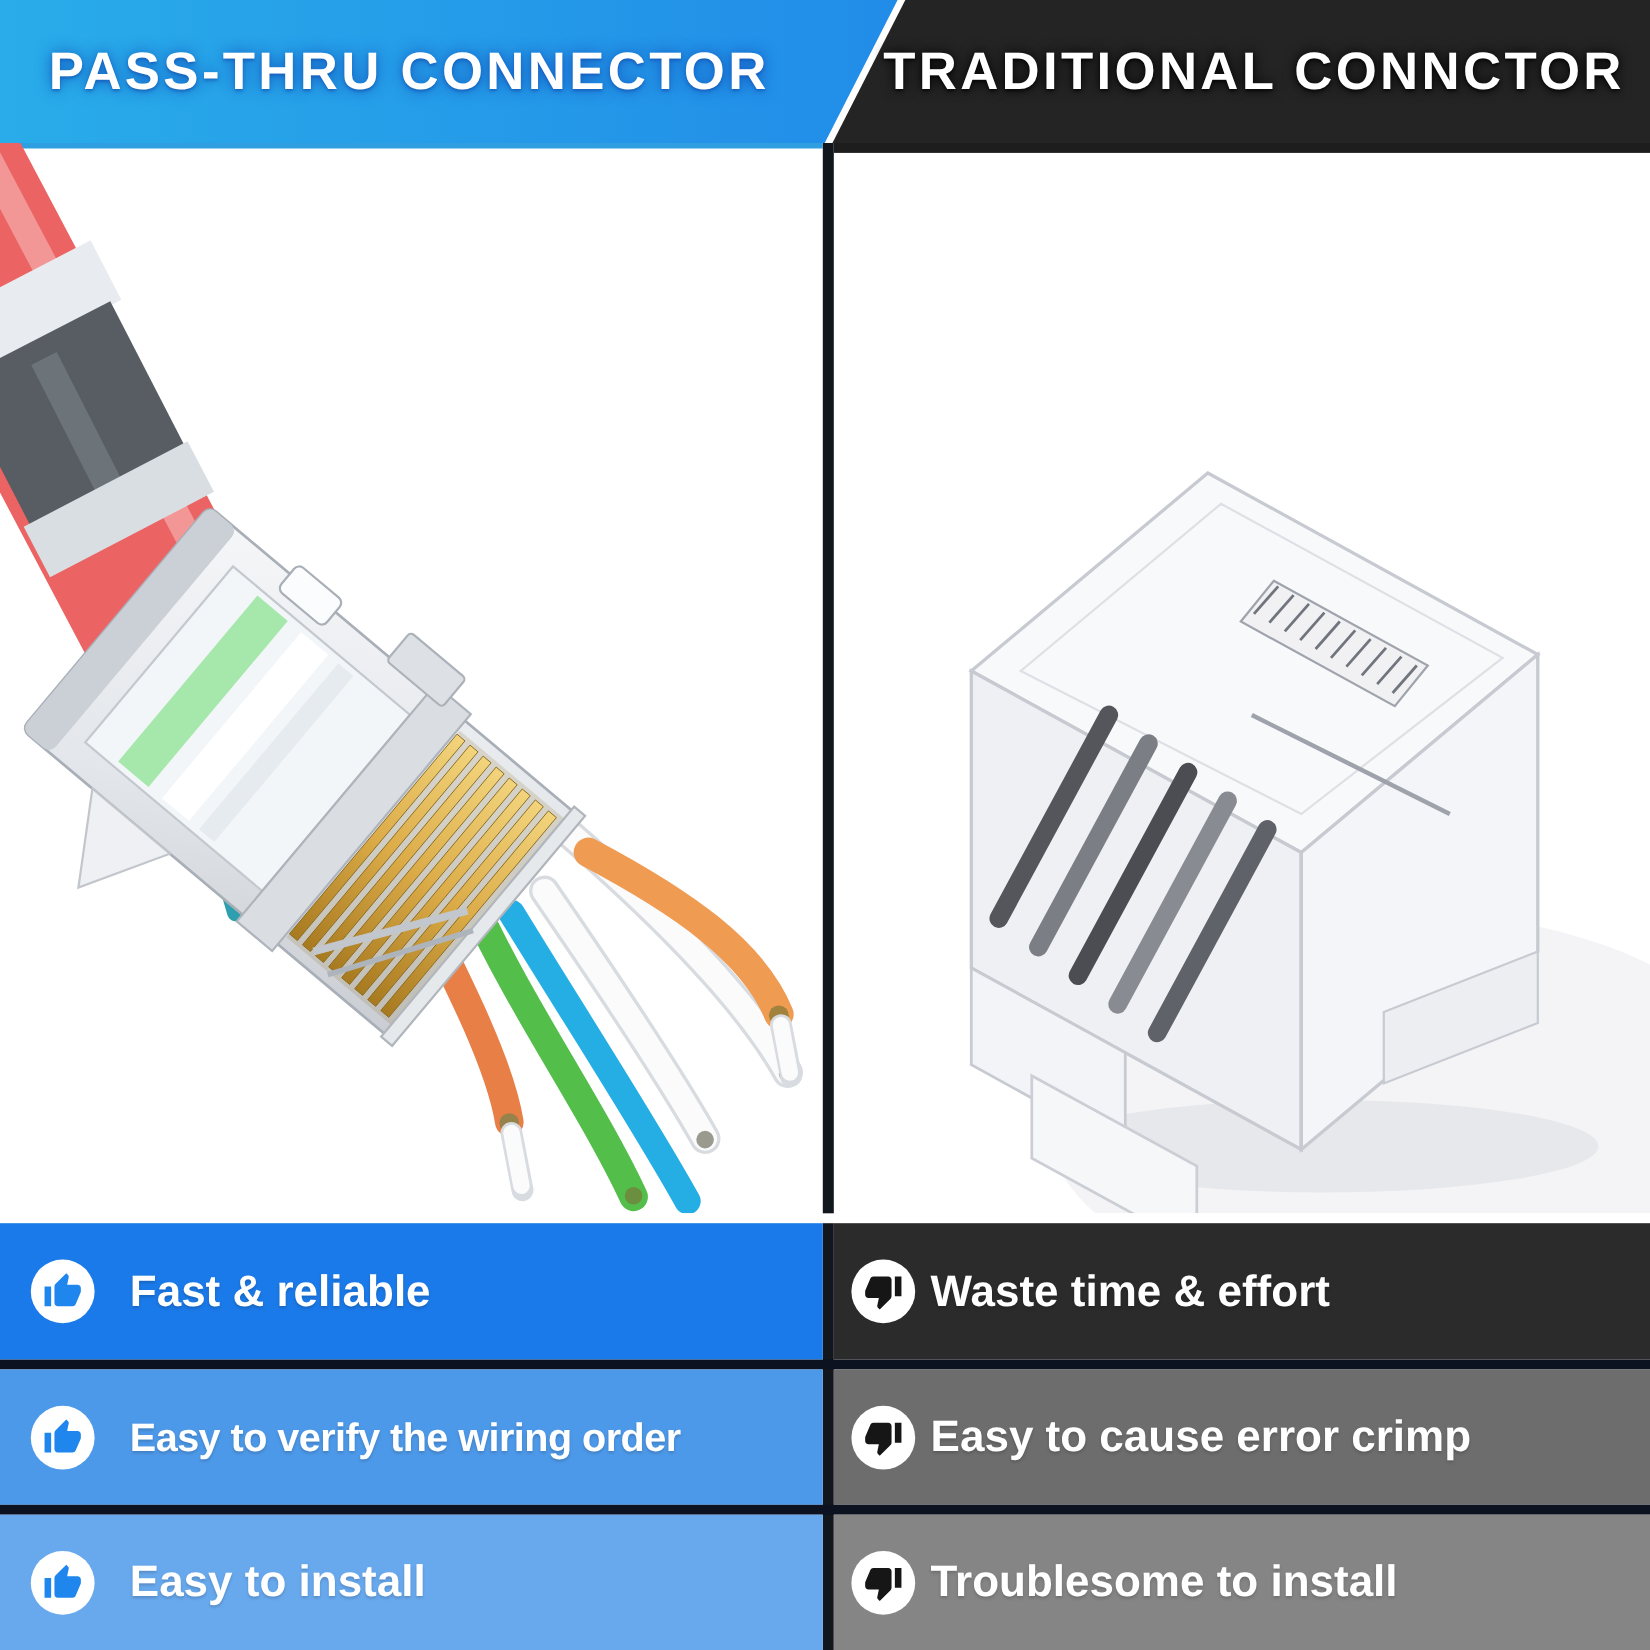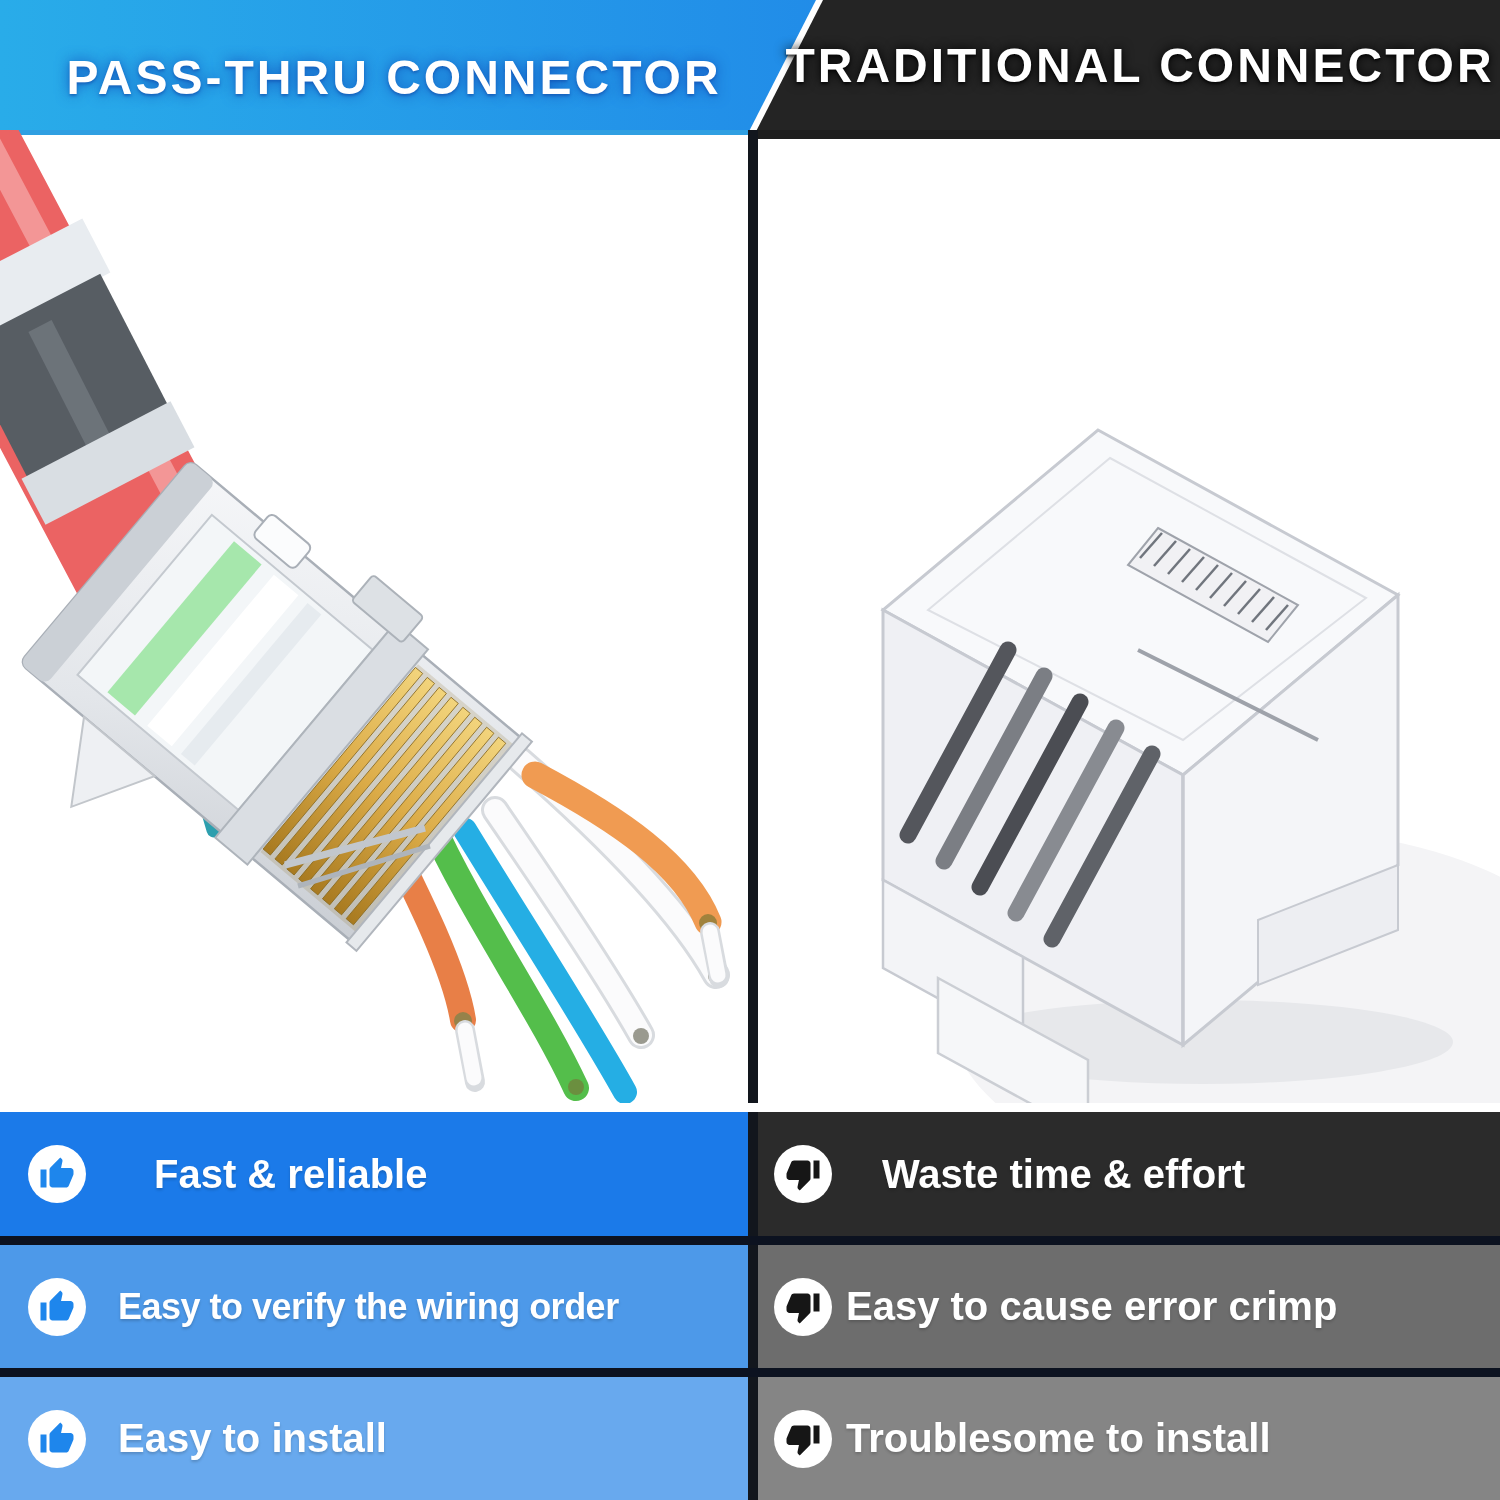--- a/index.html
+++ b/index.html
@@ -9,34 +9,34 @@
   .header{position:absolute;left:0;top:0;width:1500px;height:130px;}
   .header-right-bg{position:absolute;inset:0;background:#242424;}
   .header-left-bg{position:absolute;inset:0;
       background:linear-gradient(90deg,#29ACE9 0%,#218CE8 55%,#1C6FE8 100%);
       clip-path:polygon(0 0,821px 0,755px 100%,0 100%);}
   .diag-line{position:absolute;left:816px;top:0;width:7px;height:130px;background:#fff;
       transform:skewX(-27deg);transform-origin:top left;}
   .header-title{position:absolute;top:0;height:130px;display:flex;align-items:center;
       justify-content:center;color:#fff;font-weight:bold;font-size:48px;letter-spacing:3px;
       white-space:nowrap;}
-  .header-title.left{left:24px;width:740px;text-shadow:0 0 14px rgba(18,84,190,.95),0 2px 3px rgba(16,70,160,.6);margin-top:12px;}
+  .header-title.left{left:2px;width:740px;text-shadow:0 0 14px rgba(18,84,190,.95),0 2px 3px rgba(16,70,160,.6);}
   .header-title.right{left:800px;width:680px;text-shadow:0 0 12px rgba(0,0,0,.95),0 2px 3px rgba(0,0,0,.7);}
   
   .photo{position:absolute;top:130px;height:973px;background:#fff;}
   .photo.left{left:0;width:748px;}
   .photo.right{left:758px;width:742px;}
   .photo svg{display:block;}
   .divider-v{position:absolute;left:748px;top:130px;width:10px;height:1370px;background:#12161D;}
   .gap-strip{position:absolute;left:0;top:1103px;width:1500px;height:9px;background:#fff;}
   
   .cell{position:absolute;display:flex;align-items:center;}
   .cell.lcol{left:0;width:748px;}
   .cell.rcol{left:758px;width:742px;}
-  .r1{top:1112px;height:124px;gap:36px;} .r2{top:1245px;height:123px;text-align:center;} .r3{top:1377px;height:123px;}
+  .r1{top:1112px;height:124px;} .r2{top:1245px;height:123px;text-align:center;} .r3{top:1377px;height:123px;}
   .sep{position:absolute;left:0;width:1500px;height:9px;background:#0C1220;}
   .sep.s1{top:1236px;} .sep.s2{top:1368px;}
   .bg-l1{background:#1B7AE9;} .bg-l2{background:#4D99E9;} .bg-l3{background:#68A9EE;align-items:center;}
   .bg-r1{background:#2B2B2B;} .bg-r2{background:#6D6D6D;} .bg-r3{background:#858585;}
   .badge{width:58px;height:58px;border-radius:50%;background:#fff;flex:0 0 auto;
       display:flex;align-items:center;justify-content:center;}
   .lcol .badge{margin-left:28px;}
   .rcol .badge{margin-left:16px;}
   .badge svg{width:36px;height:36px;}
   .up svg{fill:#1E86EC;} .down svg{fill:#161616;}
@@ -48,21 +48,21 @@
 </head>
 <body>
 
 <div class="canvas">
 
   <div class="header">
     <div class="header-right-bg"></div>
     <div class="header-left-bg"></div>
     <div class="diag-line"></div>
     <div class="header-title left">PASS-THRU CONNECTOR</div>
-    <div class="header-title right">TRADITIONAL CONNECTOR</div>
+    <div class="header-title right">TRADITIONAL CONNCTOR</div>
   </div>
 
   <div class="photo left">
     <svg viewBox="0 0 748 973" width="748" height="973">
       <defs>
         <linearGradient id="met" x1="0" y1="0" x2="1" y2="1">
           <stop offset="0" stop-color="#F6F7F9"></stop>
             <stop offset=".55" stop-color="#E3E6EA"></stop>
             <stop offset="1" stop-color="#C9CDD3"></stop>
         </linearGradient>

